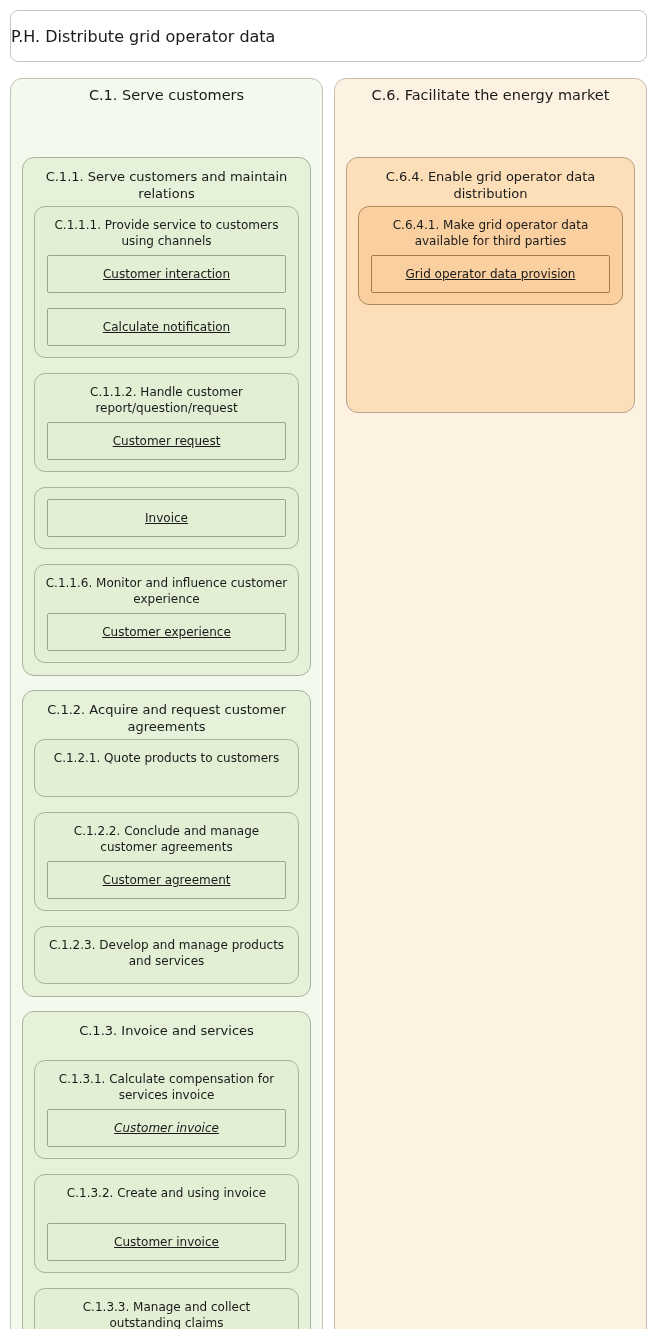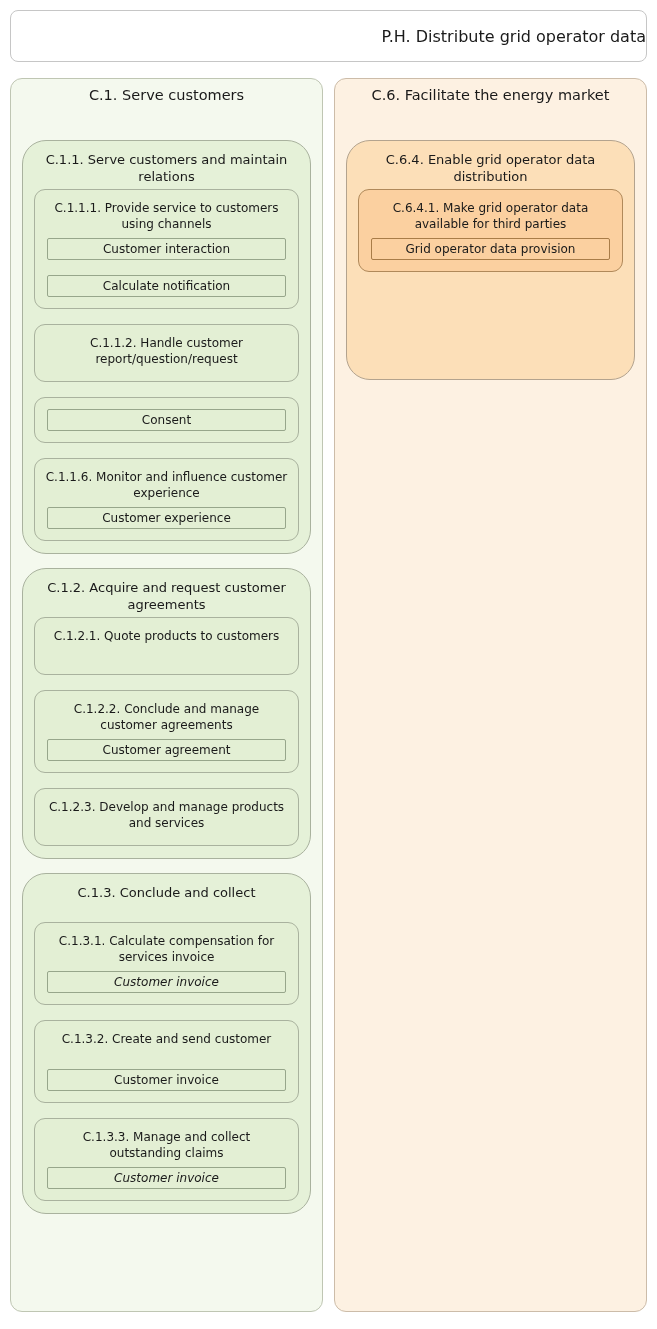--- a/index.html
+++ b/index.html
@@ -12,21 +12,21 @@
   .page { padding: 10px; }
 
   .title-box {
     width: 637px;
     height: 52px;
     background: #ffffff;
     border: 1px solid #c6c6c6;
     border-radius: 8px;
     display: flex;
     align-items: center;
-    justify-content: flex-end;
+    justify-content: flex-start;
     font-size: 16px;
   }
 
   .columns-row {
     margin-top: 16px;
     display: flex;
     gap: 11px;
     align-items: stretch;
   }
 
@@ -35,32 +35,32 @@
     min-height: 1234px;
     background: var(--col-bg);
     border: 1px solid var(--col-border);
     border-radius: 12px;
     padding: 6px 11px 12px 11px;
   }
   .column-header {
     text-align: center;
     font-size: 14.5px;
     line-height: 20px;
-    margin-bottom: 35px;
+    margin-bottom: 52px;
   }
   .groups {
     display: flex;
     flex-direction: column;
     gap: 14px;
   }
 
   .group-box {
     background: var(--grp-bg);
     border: 1px solid var(--grp-border);
-    border-radius: 24px;
+    border-radius: 12px;
     padding: 8px 11px 12px 11px;
   }
   .group-title {
     text-align: center;
     font-size: 13px;
     line-height: 17px;
     min-height: 40px;
     padding: 2px 4px 0 4px;
   }
   .subs {
@@ -82,28 +82,29 @@
     min-height: 37px;
     padding: 2px 2px 0 2px;
   }
   .items {
     display: flex;
     flex-direction: column;
     gap: 15px;
     margin: 3px 4px 0 4px;
   }
   .item-box {
-    height: 22px;
+    height: 38px;
     background: var(--item-bg);
     border: 1px solid var(--item-border);
     border-radius: 2px;
     display: flex;
     align-items: center;
     justify-content: center;
     font-size: 12px;
+    text-decoration: underline;
   }
   .item-box.italic { font-style: italic; }
 
   .sub-spacer { height: 80px; }
 </style>
 </head>
 <body>
 
 <div class="page">
   <div class="title-box">
@@ -118,24 +119,27 @@
             <div class="subs">
               <div class="sub-box">
                 <div class="sub-title">C.1.1.1. Provide service to customers using channels</div>
                 <div class="items">
                   <div class="item-box">Customer interaction</div>
                   <div class="item-box">Calculate notification</div>
                 </div>
               </div>
               <div class="sub-box">
                 <div class="sub-title">C.1.1.2. Handle customer report/question/request</div>
-              </div>
-              <div class="sub-box">
-                <div class="items">
-                  <div class="item-box">Consent</div>
+                <div class="items">
+                  <div class="item-box">Customer request</div>
+                </div>
+              </div>
+              <div class="sub-box">
+                <div class="items">
+                  <div class="item-box">Invoice</div>
                 </div>
               </div>
               <div class="sub-box">
                 <div class="sub-title">C.1.1.6. Monitor and influence customer experience</div>
                 <div class="items">
                   <div class="item-box">Customer experience</div>
                 </div>
               </div>
             </div>
           </div>
@@ -150,30 +154,30 @@
                 <div class="items">
                   <div class="item-box">Customer agreement</div>
                 </div>
               </div>
               <div class="sub-box">
                 <div class="sub-title">C.1.2.3. Develop and manage products and services</div>
               </div>
             </div>
           </div>
           <div class="group-box">
-            <div class="group-title">C.1.3. Conclude and collect</div>
+            <div class="group-title">C.1.3. Invoice and services</div>
             <div class="subs">
               <div class="sub-box">
                 <div class="sub-title">C.1.3.1. Calculate compensation for services invoice</div>
                 <div class="items">
                   <div class="item-box italic">Customer invoice</div>
                 </div>
               </div>
               <div class="sub-box">
-                <div class="sub-title">C.1.3.2. Create and send customer</div>
+                <div class="sub-title">C.1.3.2. Create and using invoice</div>
                 <div class="items">
                   <div class="item-box">Customer invoice</div>
                 </div>
               </div>
               <div class="sub-box">
                 <div class="sub-title">C.1.3.3. Manage and collect outstanding claims</div>
                 <div class="items">
                   <div class="item-box italic">Customer invoice</div>
                 </div>
               </div>

